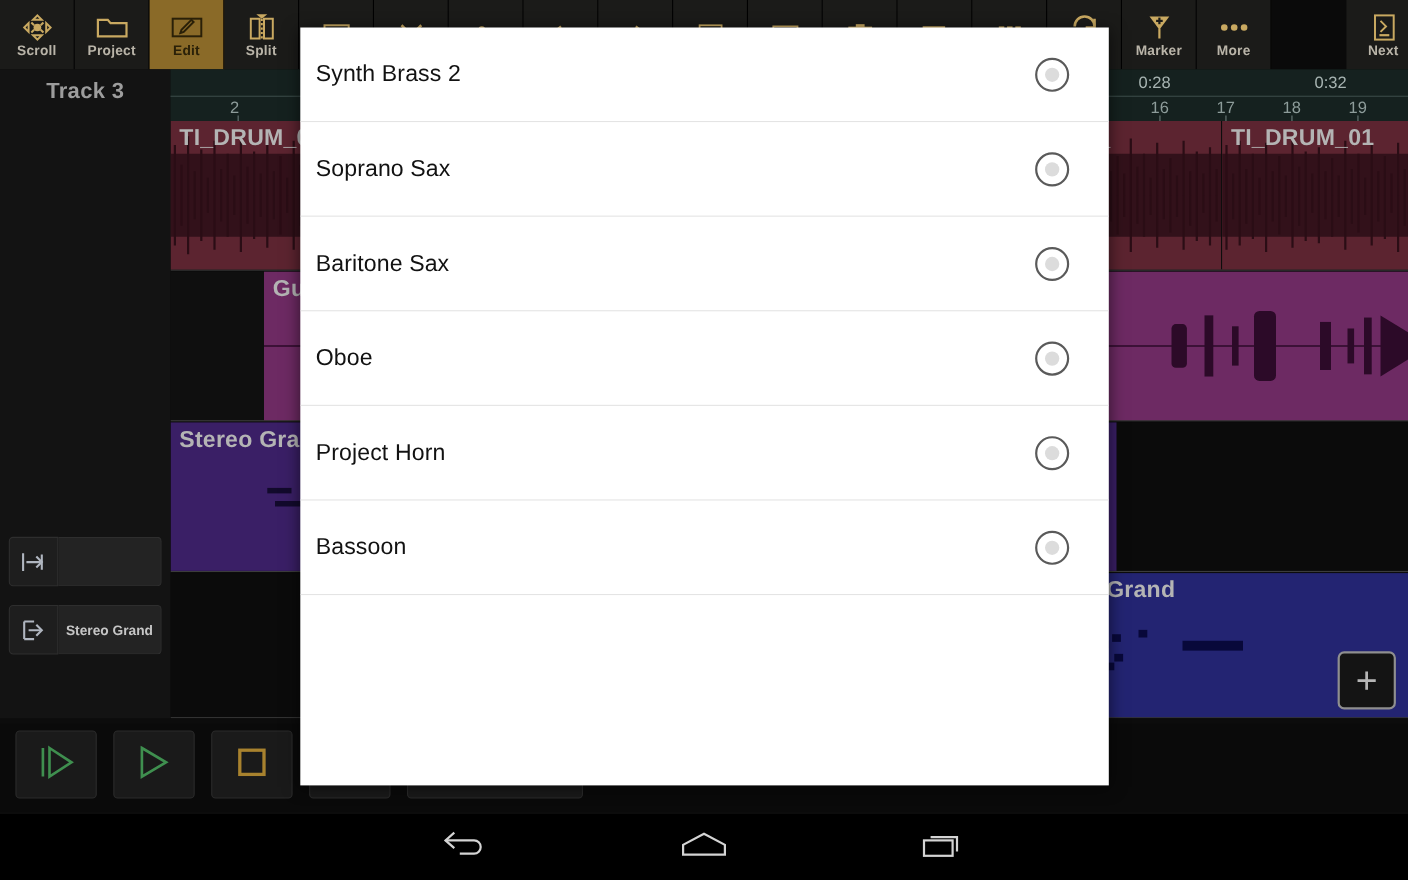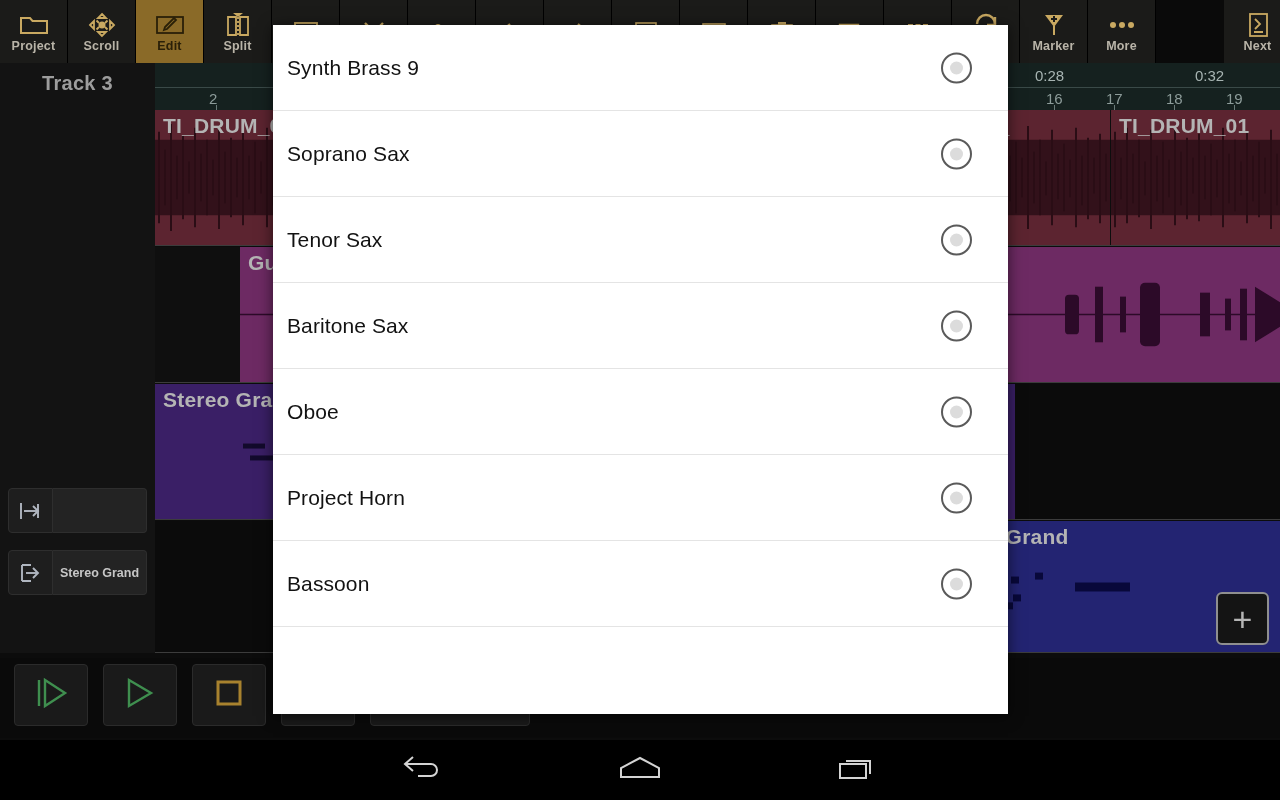--- a/index.html
+++ b/index.html
@@ -135,36 +135,36 @@
 <body>
 
 <div id="app">
 
   <div class="daw">
 
     <div class="toolbar">
 
       <div class="tb-btn w-wide">
         <span class="tb-ico">
-          <svg width="30" height="24" viewBox="0 0 30 24" fill="none" stroke="#c9a961" stroke-width="2">
-            <path d="M2 20V5h9l2.5 3H28v12z"></path>
-          </svg>
-        </span>
-        <span class="tb-lbl">Project</span>
-      </div>
-
-      <div class="tb-btn w-wide">
-        <span class="tb-ico">
           <svg width="28" height="26" viewBox="0 0 28 26" fill="none" stroke="#c9a961" stroke-width="1.8">
             <path d="M14 2l4 4h-8zM14 24l-4-4h8zM2 13l4-4v8zM26 13l-4 4V9z"></path>
             <circle cx="14" cy="13" r="3.5" fill="#c9a961" stroke="none"></circle>
             <path d="M8.5 8.5l2.5 2.5M19.5 8.5L17 11M8.5 17.5L11 15M19.5 17.5L17 15"></path>
           </svg>
         </span>
         <span class="tb-lbl">Scroll</span>
+      </div>
+
+      <div class="tb-btn w-wide">
+        <span class="tb-ico">
+          <svg width="30" height="24" viewBox="0 0 30 24" fill="none" stroke="#c9a961" stroke-width="2">
+            <path d="M2 20V5h9l2.5 3H28v12z"></path>
+          </svg>
+        </span>
+        <span class="tb-lbl">Project</span>
       </div>
 
       <div class="tb-btn w-wide active">
         <span class="tb-ico">
           <svg width="30" height="22" viewBox="0 0 30 22" fill="none" stroke="#2a2008" stroke-width="1.8">
             <rect x="2" y="3" width="26" height="16"></rect>
             <path d="M9 16l3-1 9-9-2-2-9 9z"></path>
           </svg>
         </span>
         <span class="tb-lbl">Edit</span>
@@ -499,33 +499,27 @@
       <div class="tp-btn" style="left:370px;width:160px"></div>
     </div>
 
     <div class="hscroll2"></div>
   </div>
 
   <div class="scrim"></div>
   <div class="dialog">
 
     <div class="dlg-row">
-      <span class="dlg-label">Synth Brass 9</span>
+      <span class="dlg-label">Synth Brass 2</span>
       <span class="radio">
           <i></i>
         </span>
     </div>
     <div class="dlg-row">
       <span class="dlg-label">Soprano Sax</span>
-      <span class="radio">
-          <i></i>
-        </span>
-    </div>
-    <div class="dlg-row">
-      <span class="dlg-label">Tenor Sax</span>
       <span class="radio">
           <i></i>
         </span>
     </div>
     <div class="dlg-row">
       <span class="dlg-label">Baritone Sax</span>
       <span class="radio">
           <i></i>
         </span>
     </div>

